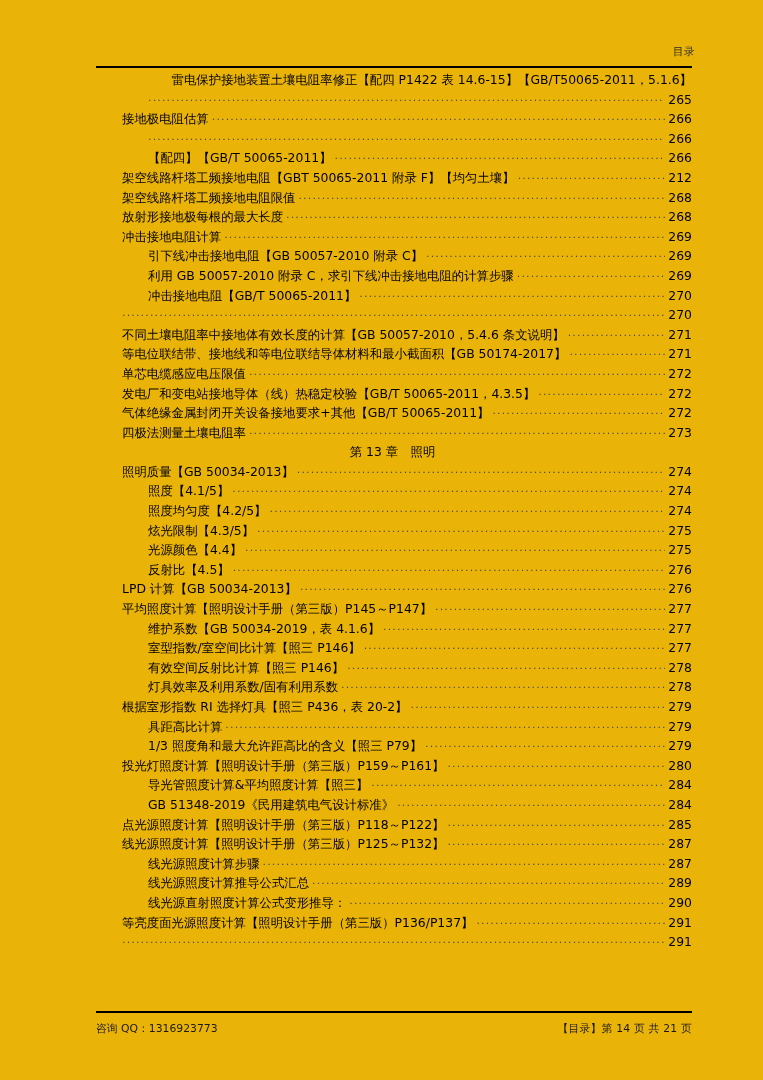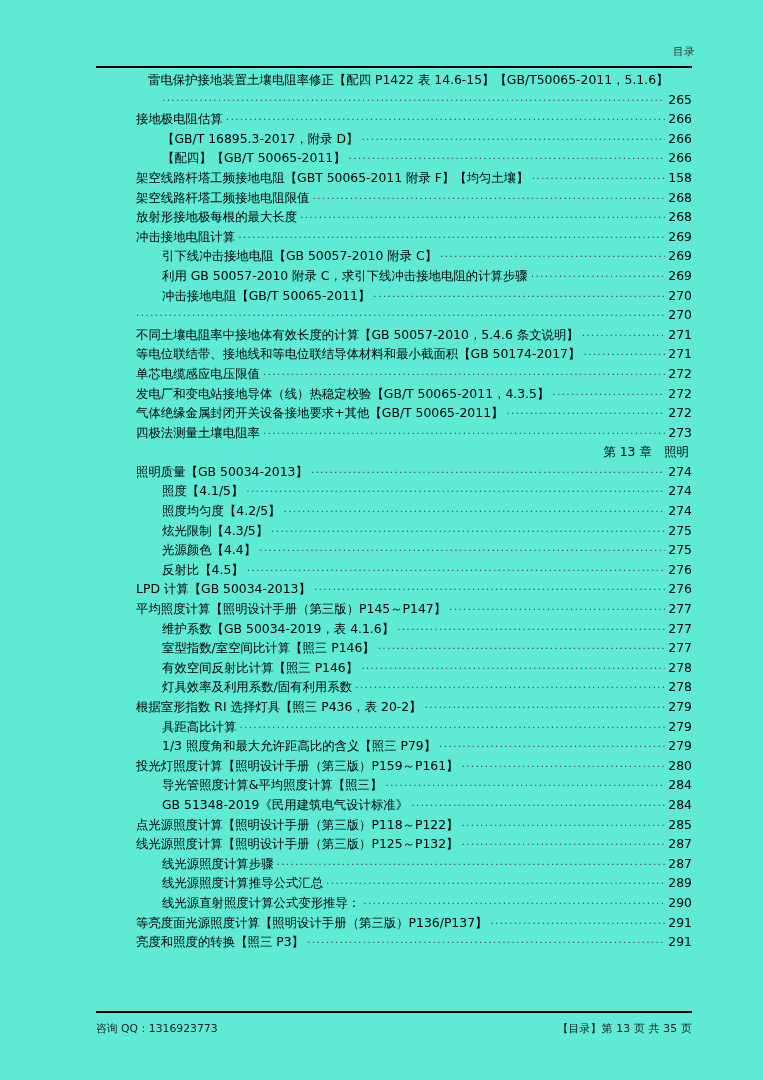--- a/index.html
+++ b/index.html
@@ -9,21 +9,21 @@
     background: #ffffff;
   }
   body {
     font-family: "DejaVu Sans", "Liberation Sans", sans-serif;
     color: #000000;
   }
   .page {
     position: relative;
     width: 763px;
     height: 1080px;
-    background: #5eead4;
+    background: #eab308;
     overflow: hidden;
     box-sizing: border-box;
   }
   
   .header {
     position: absolute;
     top: 44px;
     left: 96px;
     right: 68px;
     height: 20px;
@@ -45,28 +45,27 @@
   }
   
   .toc {
     position: absolute;
     top: 70px;
     left: 96px;
     width: 596px;
   }
   .toc-row {
     display: flex;
-    align-items: flex-end;
+    align-items: center;
     font-size: 12.4px;
     line-height: 19.6px;
     height: 19.6px;
     white-space: nowrap;
     overflow: hidden;
     color: #000000;
-    margin-left: 14px;
   }
   .toc-row .title {
     flex: 0 0 auto;
     padding-right: 3px;
   }
   .toc-row .leader {
     flex: 1 1 auto;
     overflow: hidden;
     height: 100%;
     position: relative;
@@ -87,21 +86,21 @@
     text-align: right;
     min-width: 26px;
     font-size: 12.4px;
   }
   
   .toc-wrap-title {
     font-size: 12.4px;
     line-height: 19.6px;
     height: 19.6px;
     white-space: nowrap;
-    text-align: left;
+    text-align: right;
     overflow: hidden;
   }
   
   .lvl0 { padding-left: 0px; flex-direction: column; }
   .lvl1 { padding-left: 26px; }
   .lvl2 { padding-left: 52px; }
   
   .footer-rule {
     position: absolute;
     bottom: 67px;
@@ -139,33 +138,32 @@
       <div class="toc-row lvl2">
         <span class="leader"></span>
         <span class="pageno">265</span>
       </div>
       <div class="toc-row lvl1">
         <span class="title">接地极电阻估算</span>
         <span class="leader"></span>
         <span class="pageno">266</span>
       </div>
       <div class="toc-row lvl2">
-        <span class="title">【GB/T 16895.3-2017，附录 D】</span>
         <span class="leader"></span>
         <span class="pageno">266</span>
       </div>
       <div class="toc-row lvl2">
         <span class="title">【配四】【GB/T 50065-2011】</span>
         <span class="leader"></span>
         <span class="pageno">266</span>
       </div>
       <div class="toc-row lvl1">
         <span class="title">架空线路杆塔工频接地电阻【GBT 50065-2011 附录 F】【均匀土壤】</span>
         <span class="leader"></span>
-        <span class="pageno">158</span>
+        <span class="pageno">212</span>
       </div>
       <div class="toc-row lvl1">
         <span class="title">架空线路杆塔工频接地电阻限值</span>
         <span class="leader"></span>
         <span class="pageno">268</span>
       </div>
       <div class="toc-row lvl1">
         <span class="title">放射形接地极每根的最大长度</span>
         <span class="leader"></span>
         <span class="pageno">268</span>
@@ -343,25 +341,24 @@
         <span class="title">线光源直射照度计算公式变形推导：</span>
         <span class="leader"></span>
         <span class="pageno">290</span>
       </div>
       <div class="toc-row lvl1">
         <span class="title">等亮度面光源照度计算【照明设计手册（第三版）P136/P137】</span>
         <span class="leader"></span>
         <span class="pageno">291</span>
       </div>
       <div class="toc-row lvl1">
-        <span class="title">亮度和照度的转换【照三 P3】</span>
         <span class="leader"></span>
         <span class="pageno">291</span>
       </div>
     </div>
 
   <div class="footer-rule"></div>
   <div class="footer">
     <div class="footer-left">咨询 QQ：1316923773</div>
-    <div class="footer-right">【目录】第 13 页 共 35 页</div>
+    <div class="footer-right">【目录】第 14 页 共 21 页</div>
   </div>
 
 </div>
 
 </body></html>

